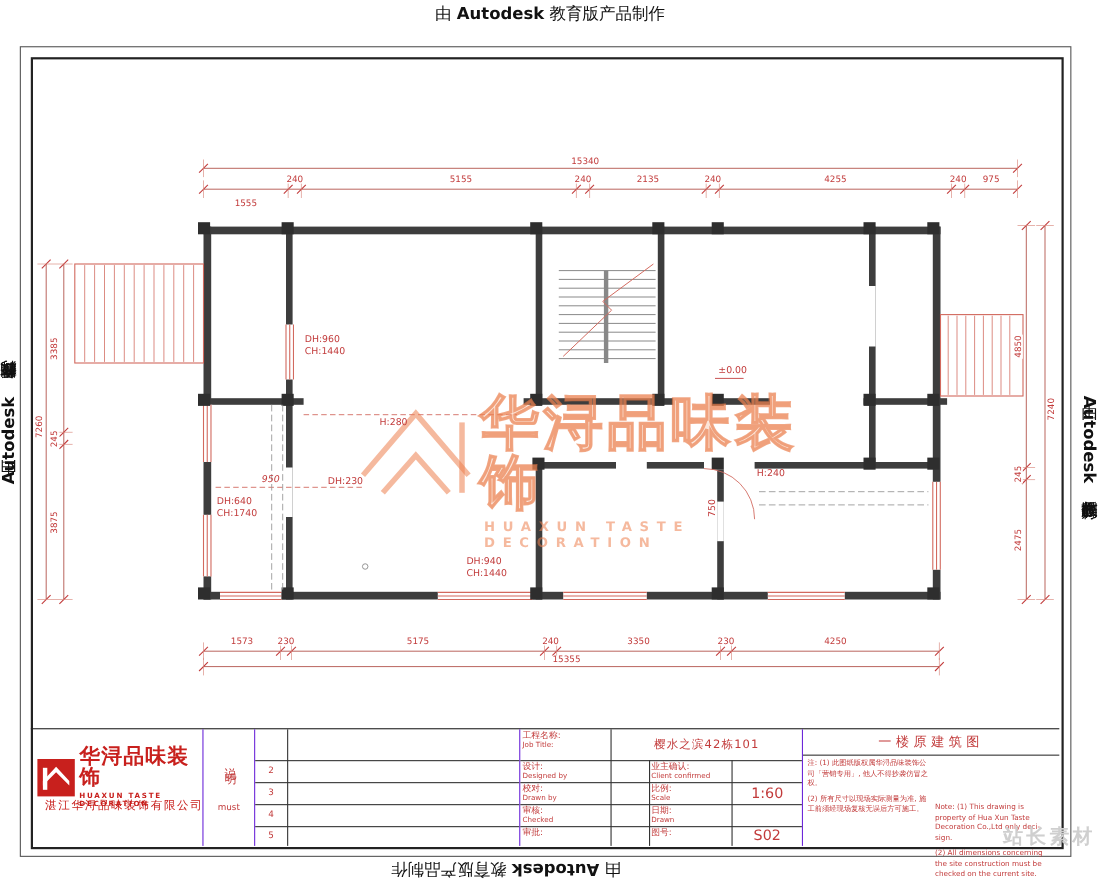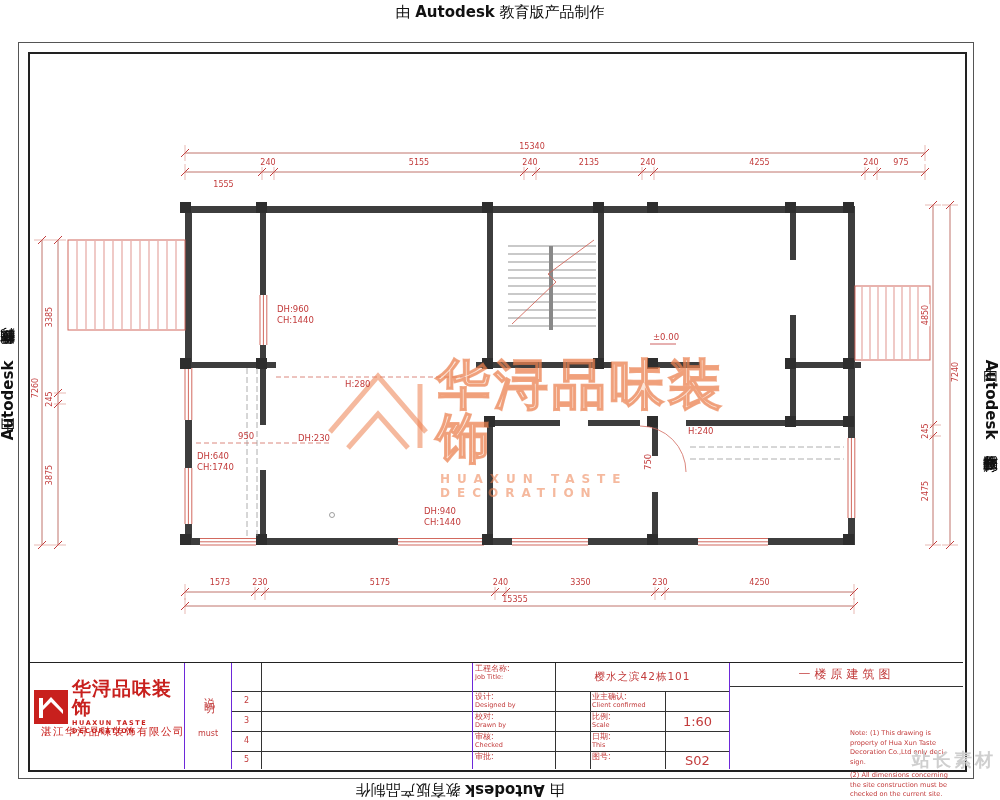--- a/index.html
+++ b/index.html
@@ -318,21 +318,21 @@
     <span class="plab" style="left: 277px; top: 316px;">CH:1440</span>
     <span class="plab" style="left: 197px; top: 452px;">DH:640</span>
     <span class="plab" style="left: 197px; top: 463px;">CH:1740</span>
     <span class="plab" style="left: 298px; top: 434px;">DH:230</span>
     <span class="plab" style="left: 345px; top: 380px;">H:280</span>
     <span class="plab" style="left: 424px; top: 507px;">DH:940</span>
     <span class="plab" style="left: 424px; top: 518px;">CH:1440</span>
     <span class="plab" style="left: 688px; top: 427px;">H:240</span>
     <span class="plab" style="left: 653px; top: 333px;">±0.00</span>
     <span class="plab v" style="left: 644px; top: 470px;">750</span>
-    <span class="plab" style="left: 238px; top: 432px;">950</span>
+    <span class="plab" style="left: 238px; top: 432px; font-style: italic;">950</span>
   </div>
 
 <div id="wm">
   <div class="cn">华浔品味装饰</div>
   <div class="en">HUAXUN TASTE DECORATION</div>
 </div>
 
 <div id="tblock">
   <div class="cell" id="logo-cell">
     <div id="logo-row">
@@ -393,32 +393,36 @@
       <span class="cnl">比例:</span>
         <span class="enl">Scale</span>
       </div>
     <div class="val" style="left:192px;top:48px;width:65px;height:20px">1:60</div>
     <div class="bl" style="position:absolute;left:0;top:68px;width:82px">
       <span class="cnl">审核:</span>
         <span class="enl">Checked</span>
       </div>
     <div class="bl" style="position:absolute;left:117px;top:68px;width:75px">
       <span class="cnl">日期:</span>
-        <span class="enl">This</span>
+        <span class="enl">Drawn</span>
       </div>
     <div class="bl" style="position:absolute;left:0;top:88px;width:82px">
       <span class="cnl">审批:</span>
       </div>
     <div class="bl" style="position:absolute;left:117px;top:88px;width:75px">
       <span class="cnl">图号:</span>
       </div>
     <div class="val" style="left:192px;top:88px;width:65px;height:18px">S02</div>
   </div>
   <div class="cell" id="notes-cell">
     <div id="notes-title">一楼原建筑图</div>
+    <div class="notecol" id="notes-cn">
+      <div>注: (1) 此图纸版权属华浔品味装饰公司「营销专用」, 他人不得抄袭仿冒之权。</div>
+      <div>(2) 所有尺寸以现场实际测量为准, 施工前须经现场复核无误后方可施工。</div>
+    </div>
     <div class="notecol" id="notes-en">
       <div>Note: (1) This drawing is property of Hua Xun Taste Decoration Co.,Ltd only deci-sign.</div>
       <div>(2) All dimensions concerning the site construction must be checked on the current site.</div>
     </div>
   </div>
 </div>
 
 <div id="corner-wm">站长素材</div>
 
 </body></html>

